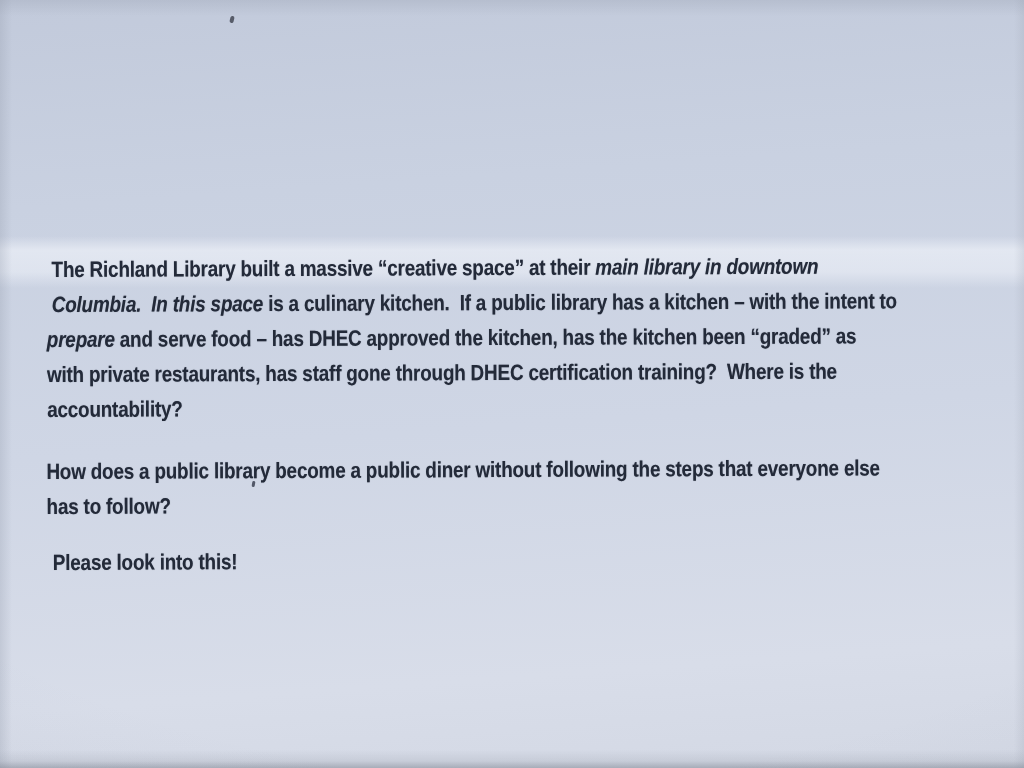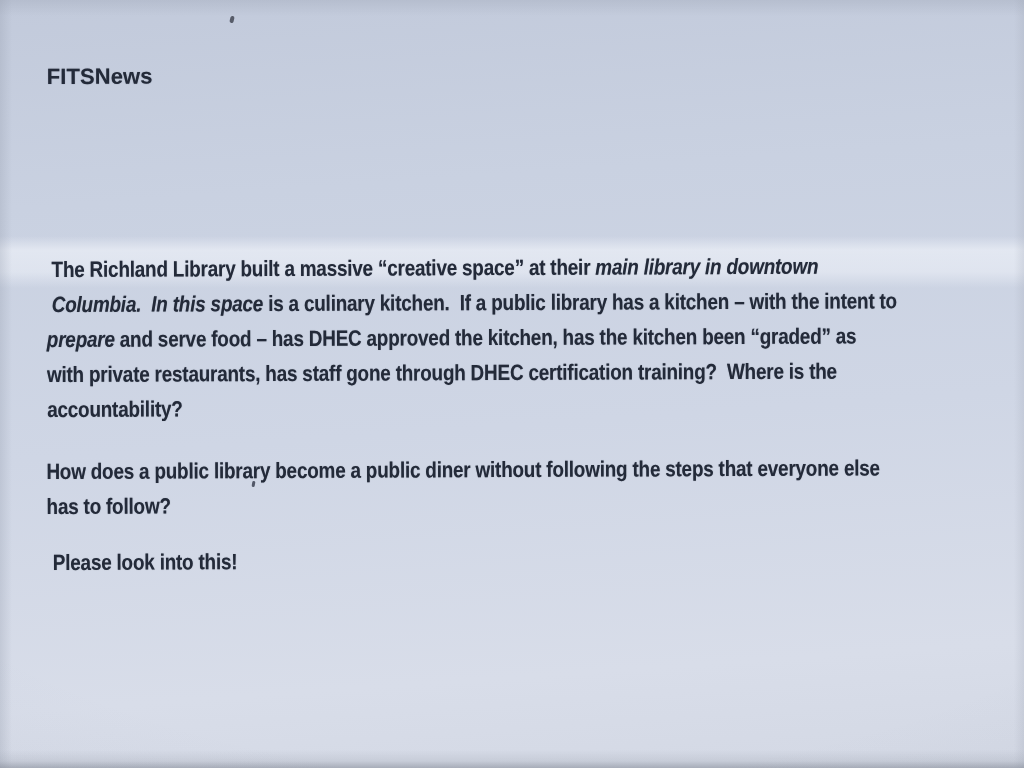--- a/index.html
+++ b/index.html
@@ -91,21 +91,20 @@
   }
 </style>
 </head>
 <body>
 
 <div class="photo">
   <div class="speck speck-top"></div>
   <div class="letter-content">
 
     <div class="block sender">
-        <div class="line"><span>FITSNews</span></div>
       </div>
 
     <div class="block bodyblock para1"><div class="line"><span> The Richland Library built a massive “creative space” at their </span><span class="it">main library in downtown</span></div><div class="line"><span> </span><span class="it">Columbia.  In this space</span><span> is a culinary kitchen.  If a public library has a kitchen – with the intent to</span></div><div class="line"><span class="it">prepare</span><span> and serve food – has DHEC approved the kitchen, has the kitchen been “graded” as</span></div><div class="line"><span>with private restaurants, has staff gone through DHEC certification training?  Where is the</span></div><div class="line"><span>accountability?</span></div></div>
 
     <div class="block bodyblock para2"><div class="line"><span>How does a public library become a public diner without following the steps that everyone else</span></div><div class="line"><span>has to follow?</span></div></div>
 
     <div class="block bodyblock para3"><div class="line"><span> Please look into this!</span></div></div>
 
   </div>
   <div class="speck speck-under-library"></div>

